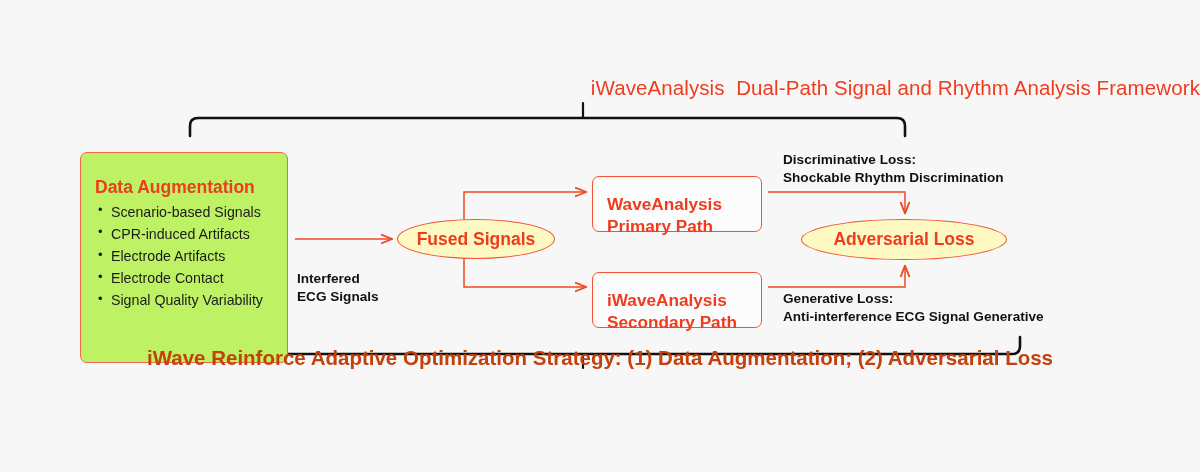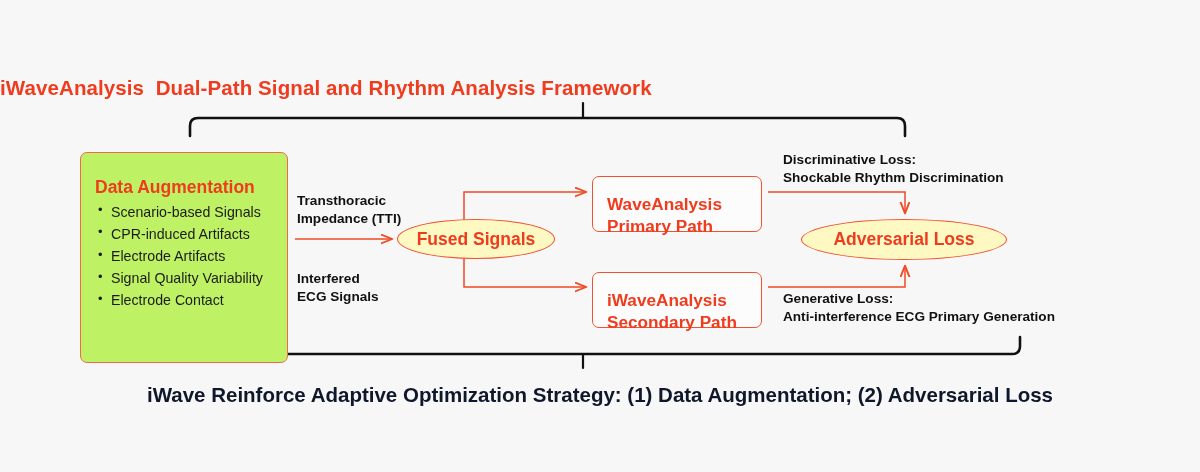--- a/index.html
+++ b/index.html
@@ -25,35 +25,35 @@
     width: 1200px;
     height: 472px;
     pointer-events: none;
   }
 
   .title-top {
     position: absolute;
     left: 0;
     top: 76px;
     width: 1200px;
-    text-align: left;
+    text-align: right;
     color: #ef3b1e;
     font-size: 20.5px;
-    font-weight: bold;
+    font-weight: normal;
     letter-spacing: 0.1px;
     white-space: pre;
   }
 
   .title-bottom {
     position: absolute;
     left: 0;
-    top: 383px;
+    top: 346px;
     width: 1200px;
     text-align: center;
-    color: #0f172a;
+    color: #c2410c;
     font-size: 20.5px;
     font-weight: bold;
     white-space: pre;
   }
 
   .aug-box {
     position: absolute;
     left: 80px;
     top: 152px;
     width: 208px;
@@ -187,39 +187,37 @@
   </svg>
 
   <div class="title-top">iWaveAnalysis  Dual-Path Signal and Rhythm Analysis Framework</div>
 
   <div class="aug-box">
     <div class="aug-title">Data Augmentation</div>
     <ul class="aug-list">
       <li>Scenario-based Signals</li>
       <li>CPR-induced Artifacts</li>
       <li>Electrode Artifacts</li>
+      <li>Electrode Contact</li>
       <li>Signal Quality Variability</li>
-      <li>Electrode Contact</li>
     </ul>
   </div>
 
-  <div class="edge-label" id="tti-label">Transthoracic
-Impedance (TTI)</div>
   <div class="edge-label" id="ecg-label">Interfered
 ECG Signals</div>
 
   <div class="ellipse" id="fused-signals">Fused Signals</div>
 
   <div class="path-box" id="primary-path">WaveAnalysis
 Primary Path</div>
   <div class="path-box" id="secondary-path">iWaveAnalysis
 Secondary Path</div>
 
   <div class="edge-label" id="disc-label">Discriminative Loss:
 Shockable Rhythm Discrimination</div>
   <div class="edge-label" id="gen-label">Generative Loss:
-Anti-interference ECG Primary Generation</div>
+Anti-interference ECG Signal Generative</div>
 
   <div class="ellipse" id="adversarial-loss">Adversarial Loss</div>
 
   <div class="title-bottom">iWave Reinforce Adaptive Optimization Strategy: (1) Data Augmentation; (2) Adversarial Loss</div>
 
 </div>
 
 </body></html>

